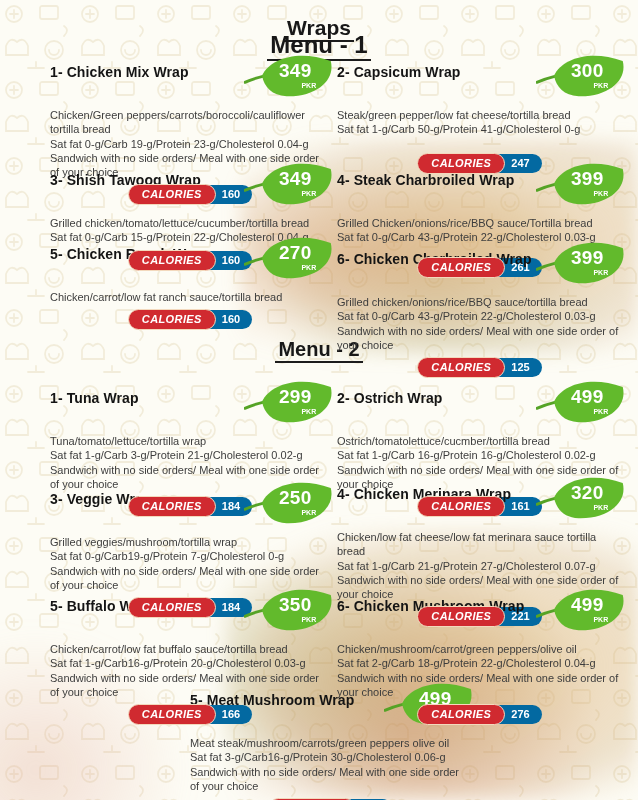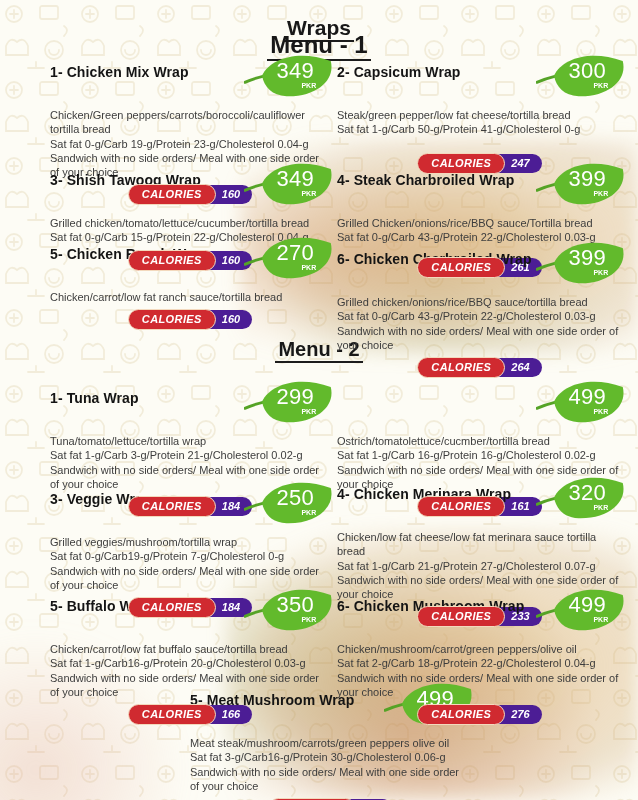--- a/index.html
+++ b/index.html
@@ -40,42 +40,42 @@
   .title-underline { border-bottom:2.5px solid #1c1c1c; padding:0 3px 1px 3px; }
 
   .item { position:absolute; }
   .item-head { position:relative; padding-right:86px; min-height:26px; }
   .item-name { font-size:14px; font-weight:bold; color:#141414; letter-spacing:.1px; }
 
   .price-leaf { position:absolute; right:-4px; top:-13px; width:90px; height:48px; }
   .price-leaf svg { position:absolute; inset:0; width:100%; height:100%; }
   .leaf-price {
     position:absolute; left:57%; top:42%; transform:translate(-50%,-50%);
-    color:#fff; font-weight:normal; font-size:22px; letter-spacing:.3px;
+    color:#fff; font-weight:bold; font-size:19px; letter-spacing:.3px;
   }
   .leaf-cur {
     position:absolute; left:72%; top:71%; transform:translate(-50%,-50%);
     color:#fff; font-weight:bold; font-size:7px;
   }
 
   .desc { font-size:11px; color:#3d3d3d; line-height:1.3; }
   .desc.first { margin-top:18px; }
 
   .cal-row { margin-top:5px; text-align:center; }
   .cal-badge { display:inline-flex; align-items:center; position:relative; }
   .cal-red {
     position:relative; z-index:1;
     background:#d02a30; color:#fff;
     font-weight:bold; font-style:italic; font-size:11px; letter-spacing:.4px;
     padding:3px 13px 4px 13px; border-radius:14px;
     border:1.5px solid #f3d9bd;
   }
   .cal-green {
-    background:#4c1d95; color:#fff;
-    font-weight:bold; font-style:italic; font-size:11px;
+    background:#0369a1; color:#fff;
+    font-weight:bold; font-size:11px;
     padding:3px 12px 4px 24px; border-radius:12px; margin-left:-18px;
   }
 
   
   .i-m1-1 { left:50px;  top:64px;  width:280px; }
   .i-m1-2 { left:337px; top:64px;  width:285px; }
   .i-m1-3 { left:50px;  top:172px; width:280px; }
   .i-m1-4 { left:337px; top:172px; width:285px; }
   .i-m1-5 { left:50px;  top:246px; width:280px; }
   .i-m1-6 { left:337px; top:251px; width:285px; }
@@ -239,21 +239,21 @@
         <span class="leaf-price">399</span>
         <span class="leaf-cur">PKR</span>
       </div>
     </div>
     <div class="desc first">Grilled chicken/onions/rice/BBQ sauce/tortilla bread</div>
     <div class="desc">Sat fat 0-g/Carb 43-g/Protein 22-g/Cholesterol 0.03-g</div>
     <div class="desc">Sandwich with no side orders/ Meal with one side order of your choice</div>
     <div class="cal-row">
       <span class="cal-badge">
         <span class="cal-red">CALORIES</span>
-        <span class="cal-green">264</span>
+        <span class="cal-green">125</span>
       </span>
     </div>
   </div>
 
   <div class="item i-m2-1">
     <div class="item-head">
       <div class="item-name">1- Tuna Wrap</div>
       <div class="price-leaf">
         <svg viewBox="0 0 110 58">
             <path d="M1 38 C10 34 17 32 25 30" fill="none" stroke="#55a326" stroke-width="3.5" stroke-linecap="round"></path>
@@ -269,20 +269,21 @@
     <div class="cal-row">
       <span class="cal-badge">
         <span class="cal-red">CALORIES</span>
         <span class="cal-green">184</span>
       </span>
     </div>
   </div>
 
   <div class="item i-m2-2">
     <div class="item-head">
+      <div class="item-name">2- Ostrich Wrap</div>
       <div class="price-leaf">
         <svg viewBox="0 0 110 58">
             <path d="M1 38 C10 34 17 32 25 30" fill="none" stroke="#55a326" stroke-width="3.5" stroke-linecap="round"></path>
             <path d="M22 30 C32 8 68 -2 106 12 C112 34 90 56 52 55 C34 54 25 44 22 30 Z" fill="#62ba2c"></path>
           </svg>
         <span class="leaf-price">499</span>
         <span class="leaf-cur">PKR</span>
       </div>
     </div>
     <div class="desc first">Ostrich/tomatolettuce/cucmber/tortilla bread</div>
@@ -330,21 +331,21 @@
         <span class="leaf-price">320</span>
         <span class="leaf-cur">PKR</span>
       </div>
     </div>
     <div class="desc first">Chicken/low fat cheese/low fat merinara sauce tortilla bread</div>
     <div class="desc">Sat fat 1-g/Carb 21-g/Protein 27-g/Cholesterol 0.07-g</div>
     <div class="desc">Sandwich with no side orders/ Meal with one side order of your choice</div>
     <div class="cal-row">
       <span class="cal-badge">
         <span class="cal-red">CALORIES</span>
-        <span class="cal-green">233</span>
+        <span class="cal-green">221</span>
       </span>
     </div>
   </div>
 
   <div class="item i-m2-5">
     <div class="item-head">
       <div class="item-name">5- Buffalo Wrap</div>
       <div class="price-leaf">
         <svg viewBox="0 0 110 58">
             <path d="M1 38 C10 34 17 32 25 30" fill="none" stroke="#55a326" stroke-width="3.5" stroke-linecap="round"></path>

